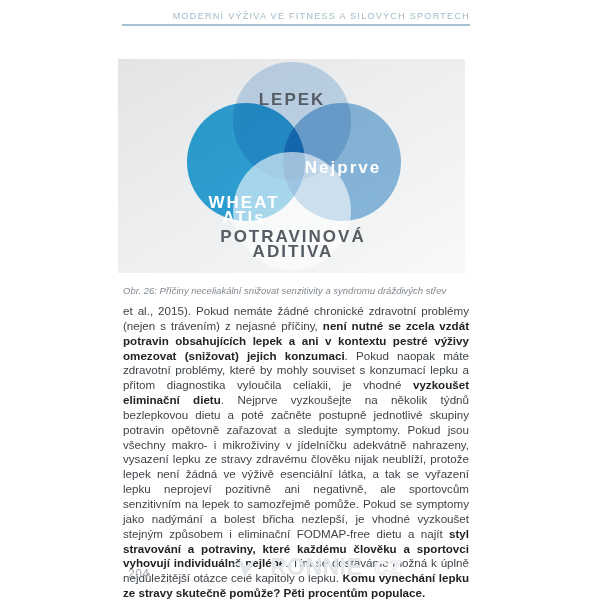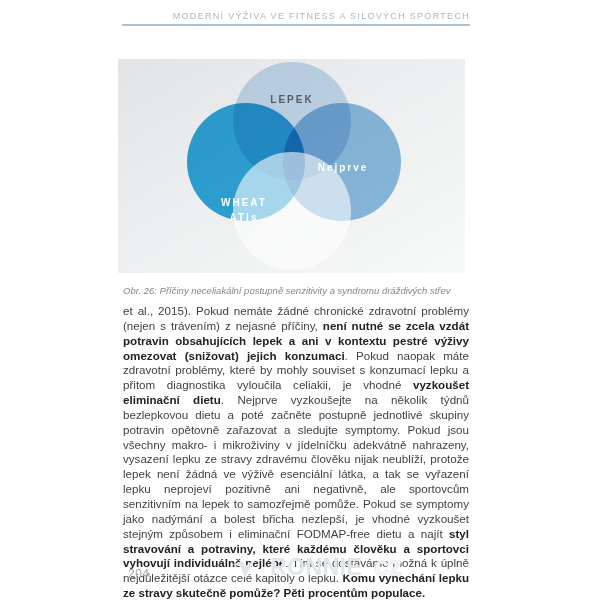--- a/index.html
+++ b/index.html
@@ -27,21 +27,21 @@
     overflow:hidden;
   }
   .circle { position:absolute; width:118px; height:118px; border-radius:50%; }
   .blend { mix-blend-mode:multiply; }
   .c-top    { left:115px; top:3px;  }
   .c-left   { left:69px;  top:44px; }
   .c-right  { left:165px; top:44px; }
   .c-bottom { left:115px; top:93px; background:rgba(255,255,255,0.58); }
   .venn-label {
     position:absolute; text-align:center; font-weight:bold;
-    letter-spacing:2px; font-size:10px; line-height:15px;
+    letter-spacing:2px; font-size:17px; line-height:15px;
     white-space:pre-line; z-index:5; transform:translate(-50%,0);
   }
   .lbl-lepek  { left:174px; top:33px; }
   .lbl-wheat  { left:126px; top:95px; }
   .lbl-fodmap { left:225px; top:101px; }
   .lbl-aditiva{ left:175px; top:170px; }
 
   
   .fig-caption {
     position:absolute; left:123px; top:285px; width:346px;
@@ -87,23 +87,25 @@
   <div class="figure-box">
     <div class="circle blend c-top" style="background: rgb(201, 222, 240);"></div>
     <div class="circle blend c-right" style="background: rgb(140, 189, 226);"></div>
     <div class="circle blend c-left" style="background: rgb(47, 168, 220);"></div>
     <div class="circle c-bottom"></div>
 
     <div class="venn-label lbl-lepek" style="color: rgb(85, 92, 99);">LEPEK</div>
     <div class="venn-label lbl-wheat" style="color: rgb(255, 255, 255); margin-top: 41px;">WHEAT
 ATIs</div>
     <div class="venn-label lbl-fodmap" style="color: rgb(255, 255, 255);">Nejprve</div>
+    <div class="venn-label lbl-aditiva" style="color: rgb(85, 92, 99);">POTRAVINOVÁ
+ADITIVA</div>
   </div>
 
-  <div class="fig-caption">Obr. 26: Příčiny neceliakální postupně senzitivity a syndromu dráždivých střev</div>
+  <div class="fig-caption">Obr. 26: Příčiny neceliakální snižovat senzitivity a syndromu dráždivých střev</div>
 
   <div class="body-text">
     <p><span>et al., 2015). Pokud nemáte žádné chronické zdravotní problémy (nejen s trávením) z nejasné příčiny, </span><span class="b">není nutné se zcela vzdát potravin obsahujících lepek a ani v kontextu pestré výživy omezovat (snižovat) jejich konzumaci</span><span>. Pokud naopak máte zdravotní problémy, které by mohly souviset s konzumací lepku a přitom diagnostika vyloučila celiakii, je vhodné </span><span class="b">vyzkoušet eliminační dietu</span><span>. Nejprve vyzkoušejte na několik týdnů bezlepkovou dietu a poté začněte postupně jednotlivé skupiny potravin opětovně zařazovat a sledujte symptomy. Pokud jsou všechny makro- i mikroživiny v jídelníčku adekvátně nahrazeny, vysazení lepku ze stravy zdravému člověku nijak neublíží, protože lepek není žádná ve výživě esenciální látka, a tak se vyřazení lepku neprojeví pozitivně ani negativně, ale sportovcům senzitivním na lepek to samozřejmě pomůže. Pokud se symptomy jako nadýmání a bolest břicha nezlepší, je vhodné vyzkoušet stejným způsobem i eliminační FODMAP-free dietu a najít </span><span class="b">styl stravování a potraviny, které každému člověku a sportovci vyhovují individuálně nejlépe</span><span>. Tím se dostáváme možná k úplně nejdůležitější otázce celé kapitoly o lepku. </span><span class="b">Komu vynechání lepku ze stravy skutečně pomůže? Pěti procentům populace.</span></p>
 
   </div>
 
   <div class="page-number">204</div>
 
   <div class="logo">
     <svg class="logo-mark" viewBox="0 0 26 20" xmlns="http://www.w3.org/2000/svg">

